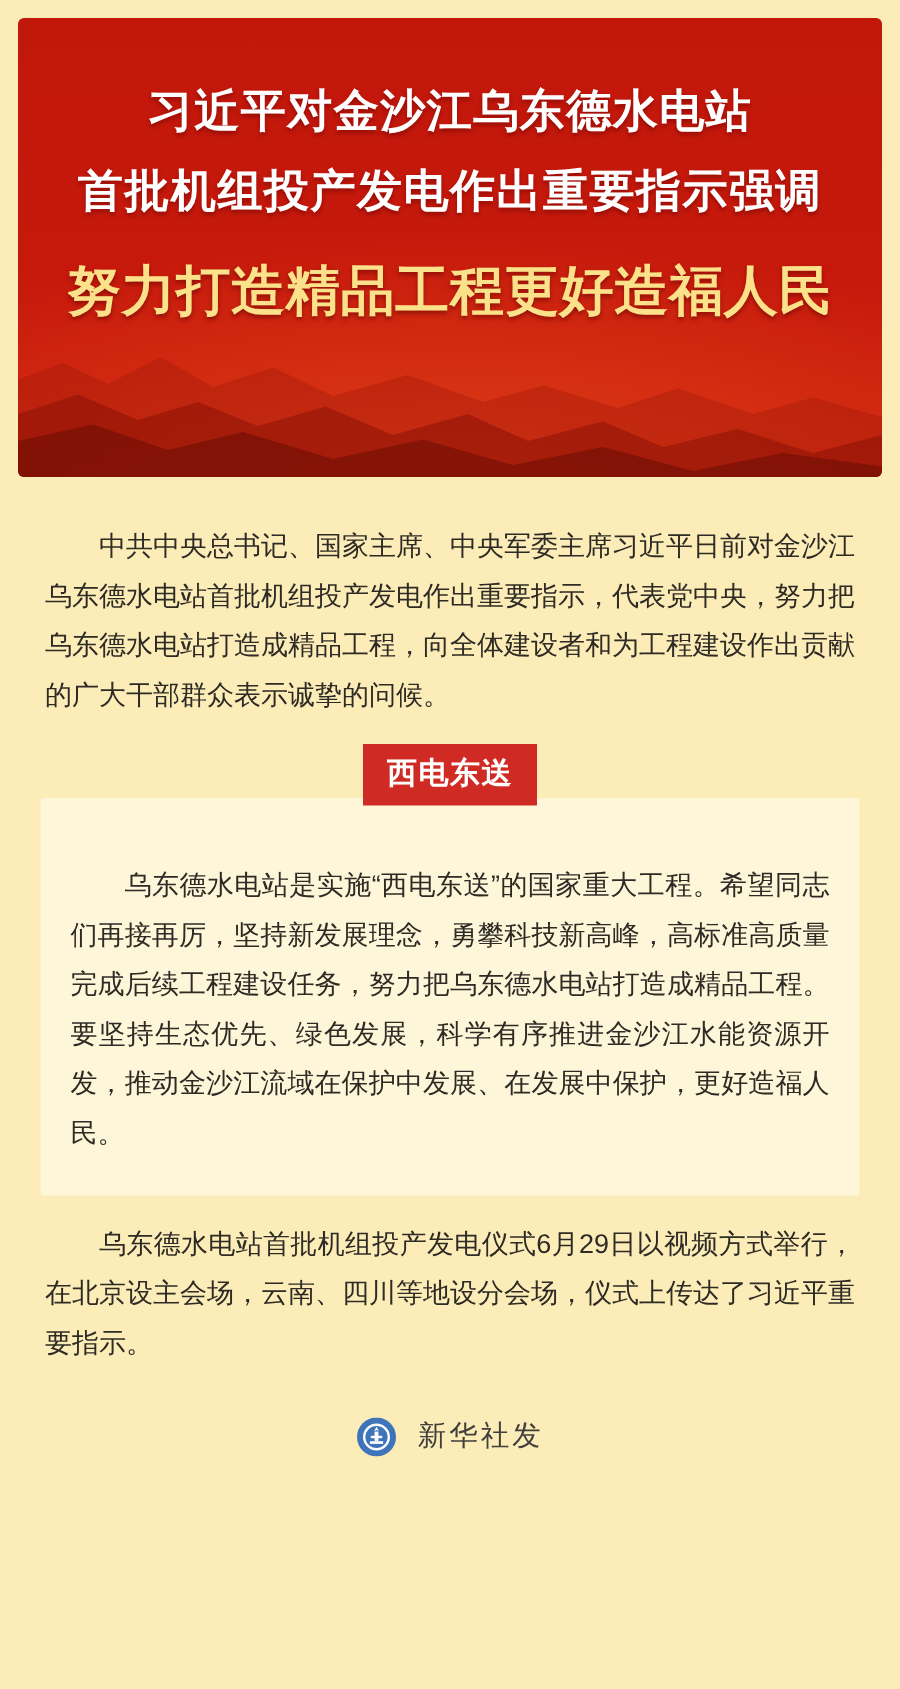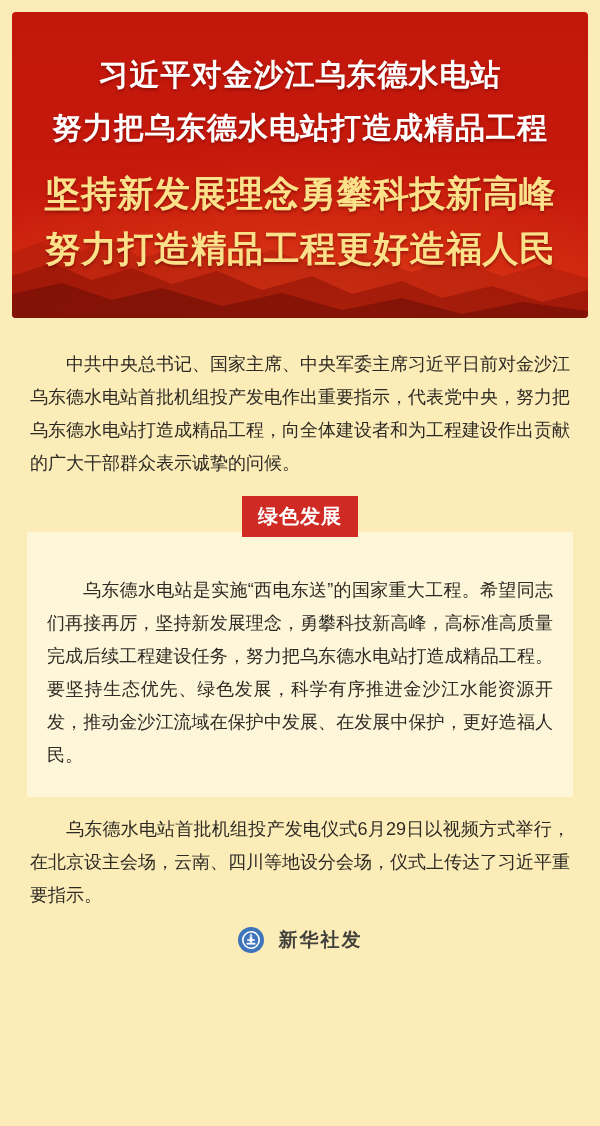--- a/index.html
+++ b/index.html
@@ -90,61 +90,59 @@
     position: relative;
     z-index: 1;
     margin: 16px -3px;
     background: #fdf6d9;
     border-radius: 2px;
     padding: 42px 20px 25px;
   }
   .card .para { margin: 0; }
   
   .footer {
-    margin-top: 11px;
+    margin-top: 29px;
     display: flex;
     align-items: center;
     justify-content: center;
     gap: 15px;
-    font-weight: bold;
   }
   .logo-wrap {
     width: 26px; height: 26px;
     display: inline-block;
   }
   .credit {
     font-size: 19px;
     color: #41403c;
     letter-spacing: 2px;
   }
 </style>
 </head>
 <body>
 
 <div class="page">
 
   <div class="banner">
     <div class="t-white">习近平对金沙江乌东德水电站</div>
-    <div class="t-white">努力把乌东德水电站打造成精品工程</div>
+    <div class="t-white">首批机组投产发电作出重要指示强调</div>
     <div class="t-yellow-group">
-      <div class="t-yellow">坚持新发展理念勇攀科技新高峰</div>
       <div class="t-yellow">努力打造精品工程更好造福人民</div>
     </div>
     <svg class="mountains" viewBox="0 0 576 120" preserveAspectRatio="none" aria-hidden="true">
       <path d="M0,55 L30,44 60,58 95,40 130,60 170,47 210,66 260,52 310,70 350,59 400,74 440,61 490,78 530,67 576,80 L576,120 0,120 Z" fill="rgba(155,22,8,0.35)"></path>
       <path d="M0,78 L40,65 80,82 120,70 160,86 205,73 250,92 300,78 340,96 390,83 430,100 480,88 530,104 576,92 L576,120 0,120 Z" fill="rgba(128,13,5,0.45)"></path>
       <path d="M0,96 L50,85 100,102 150,90 210,108 270,95 330,112 390,100 450,116 510,104 576,113 L576,120 0,120 Z" fill="rgba(100,9,4,0.5)"></path>
     </svg>
   </div>
 
   <div class="content">
 
     <p class="para para-intro">中共中央总书记、国家主席、中央军委主席习近平日前对金沙江乌东德水电站首批机组投产发电作出重要指示，代表党中央，努力把乌东德水电站打造成精品工程，向全体建设者和为工程建设作出贡献的广大干部群众表示诚挚的问候。</p>
 
-    <div class="badge">绿色发展</div>
+    <div class="badge">西电东送</div>
 
     <div class="card">
       <p class="para">乌东德水电站是实施“西电东送”的国家重大工程。希望同志们再接再厉，坚持新发展理念，勇攀科技新高峰，高标准高质量完成后续工程建设任务，努力把乌东德水电站打造成精品工程。要坚持生态优先、绿色发展，科学有序推进金沙江水能资源开发，推动金沙江流域在保护中发展、在发展中保护，更好造福人民。</p>
     </div>
 
     <p class="para para-after-card">乌东德水电站首批机组投产发电仪式6月29日以视频方式举行，在北京设主会场，云南、四川等地设分会场，仪式上传达了习近平重要指示。</p>
 
 
     <div class="footer">
       <span class="logo-wrap">

